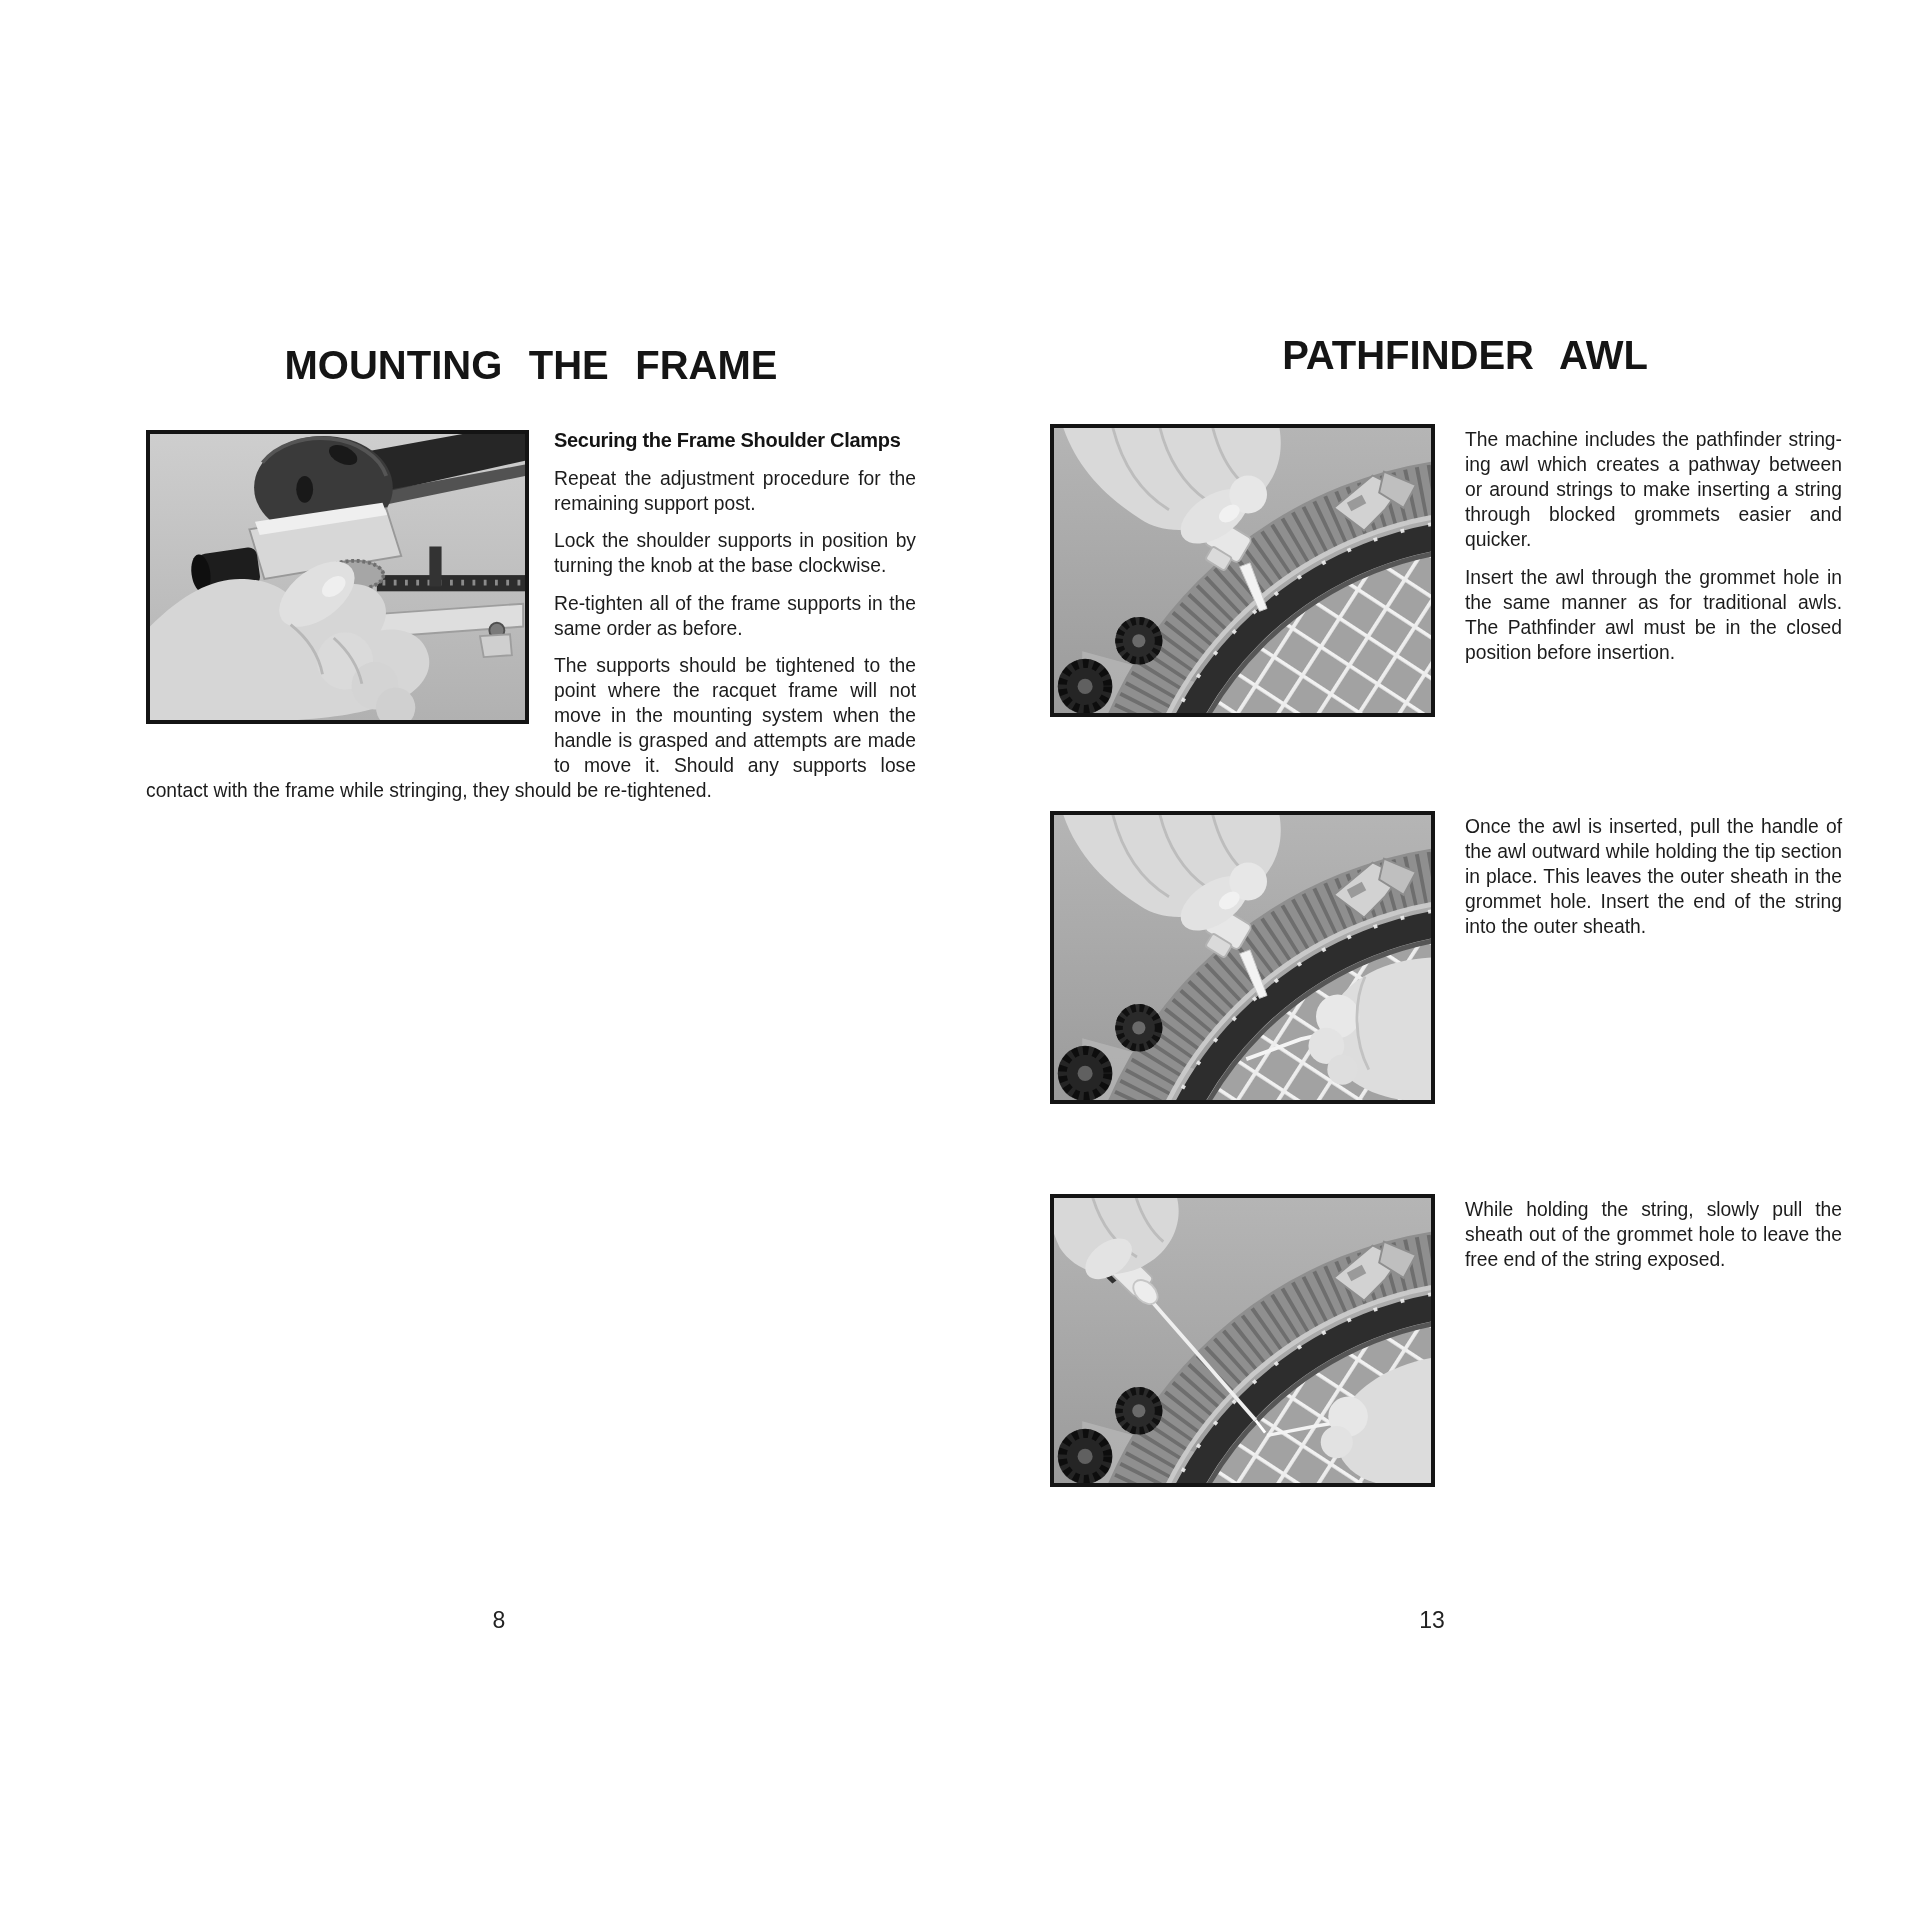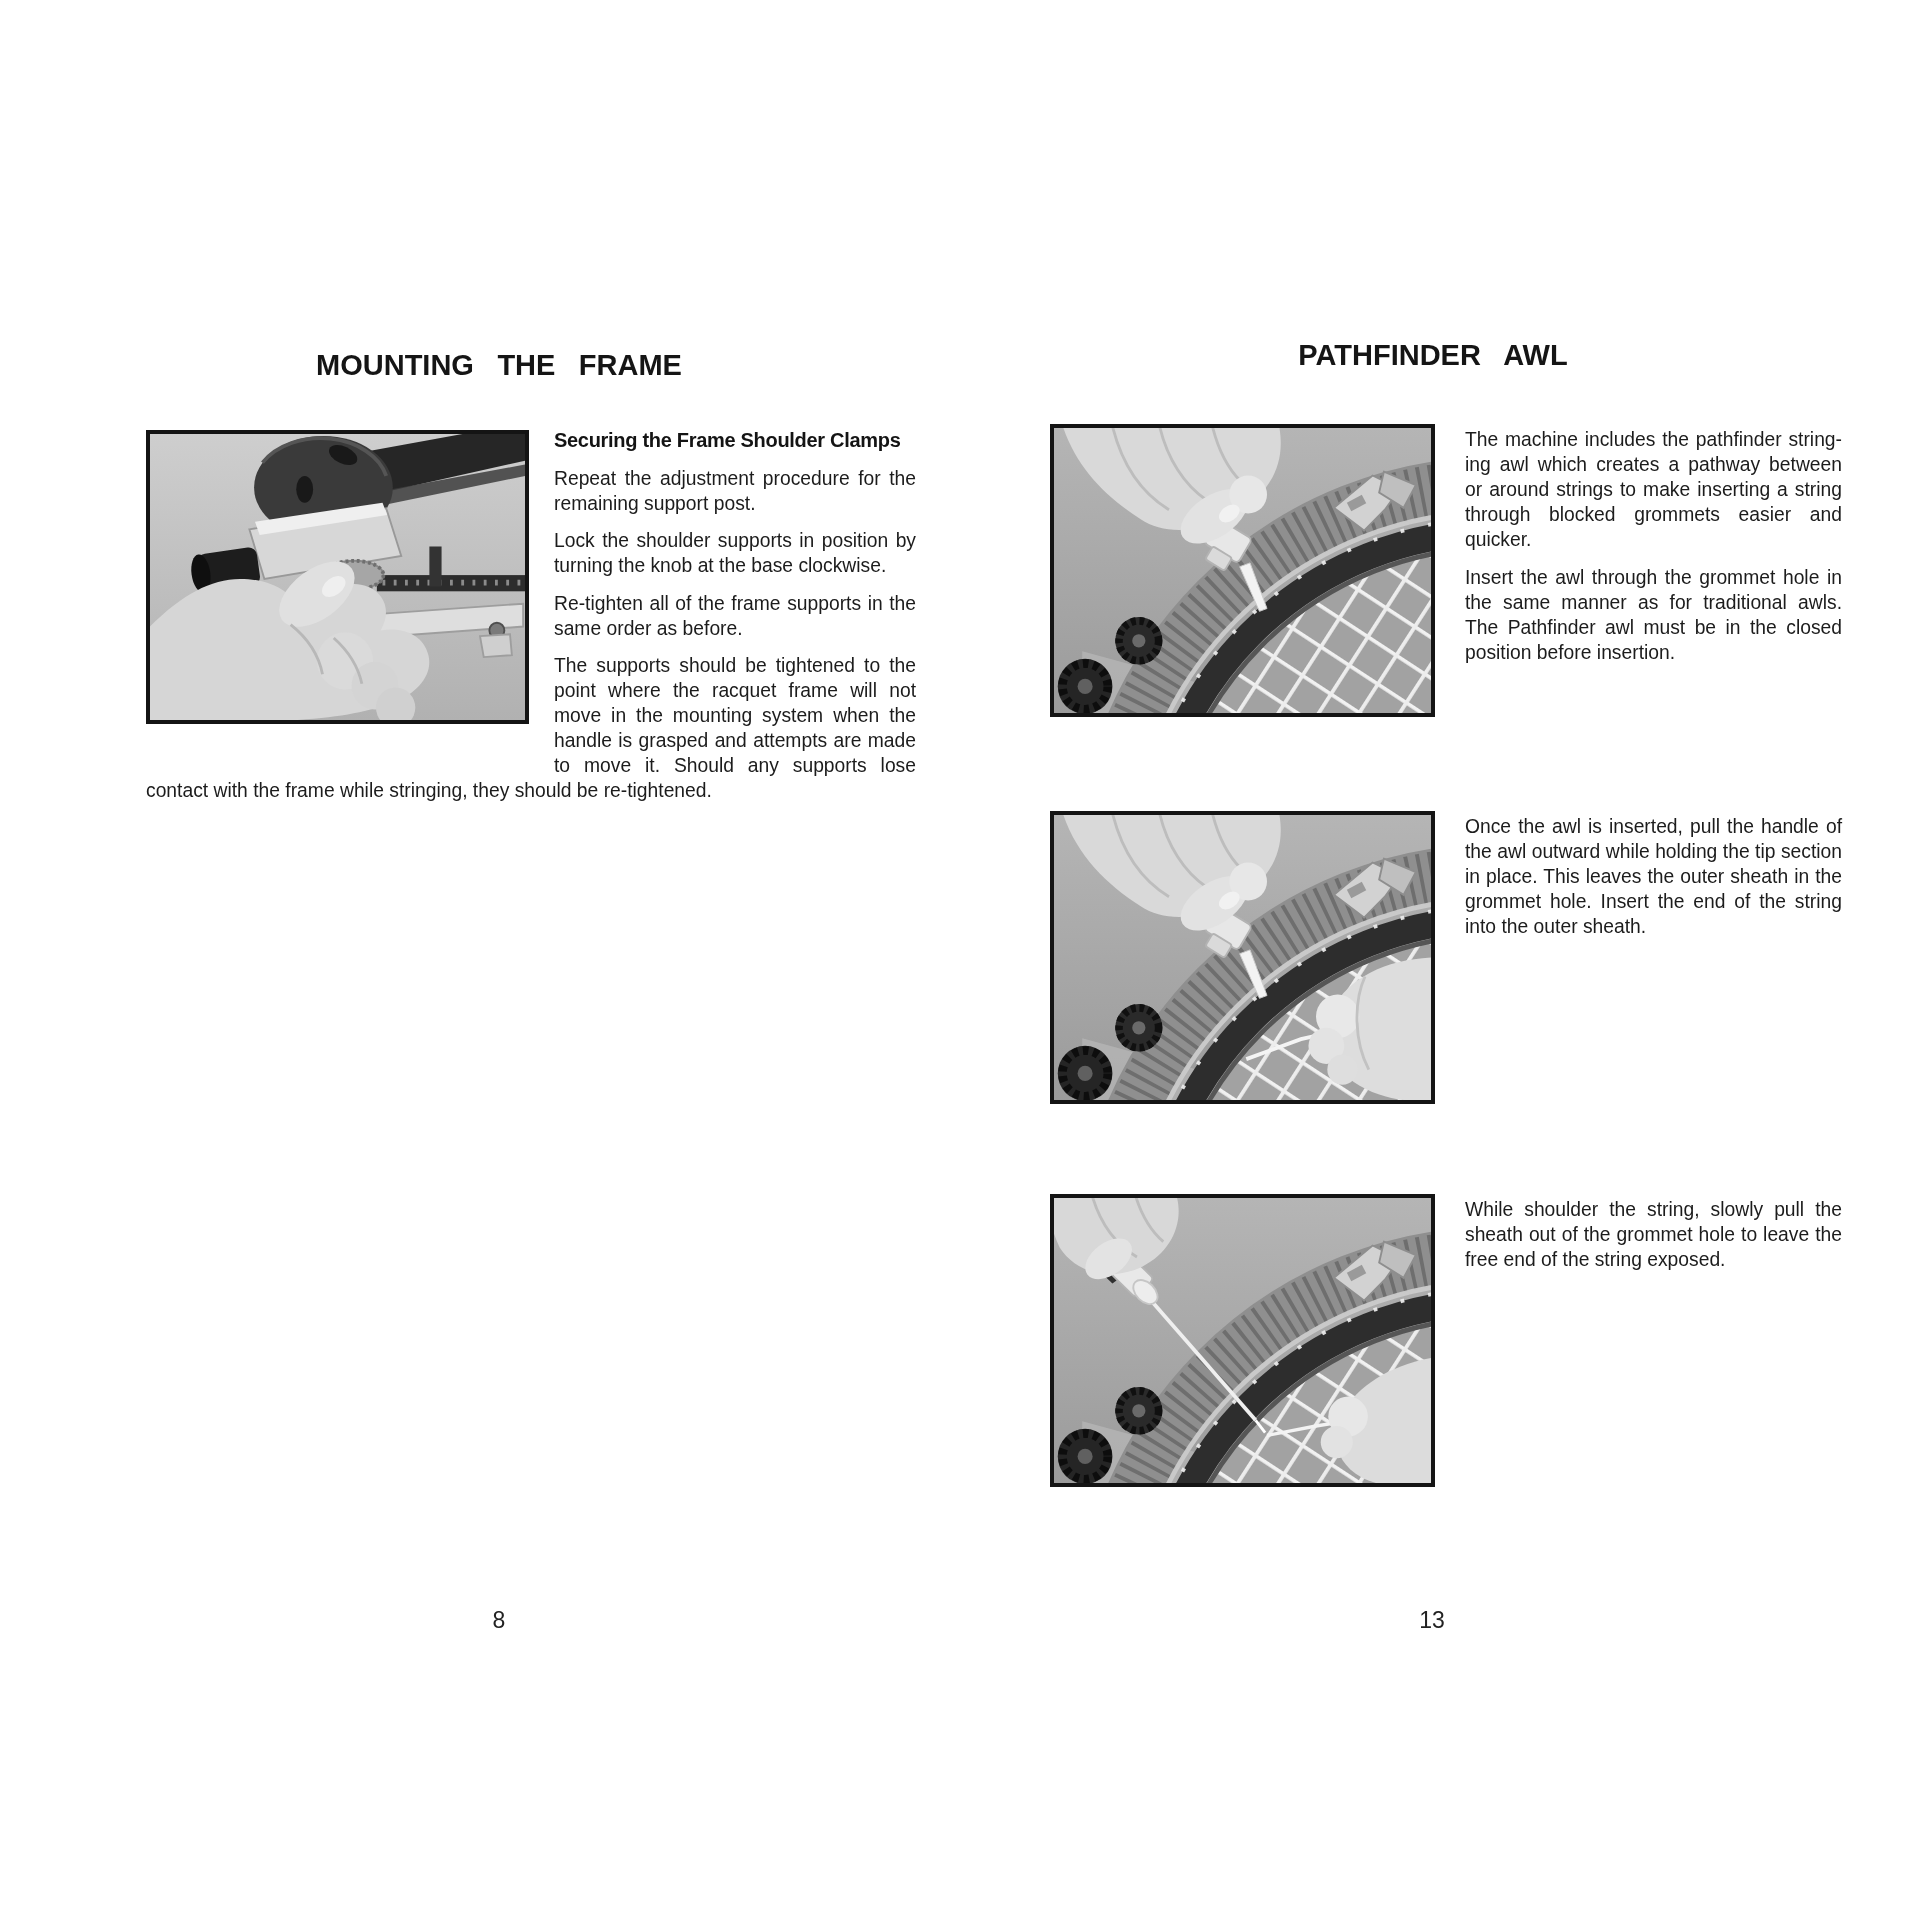--- a/index.html
+++ b/index.html
@@ -3,22 +3,22 @@
 <meta charset="utf-8">
 <style>
   html,body{margin:0;padding:0;}
   body{
     width:1931px;height:1931px;position:relative;background:#ffffff;
     font-family:"Liberation Sans","DejaVu Sans",sans-serif;color:#1a1a1a;
     overflow:hidden;
   }
   .abs{position:absolute;}
   .page-title{
-    font-weight:bold;font-size:29px;line-height:42px;white-space:nowrap;
-    word-spacing:15.4px;transform:translateX(-50%);color:#151515;
+    font-weight:bold;font-size:40px;line-height:42px;white-space:nowrap;
+    word-spacing:15.4px;transform:translateX(-50%);color:#151515;margin-left:32px;
   }
   #title-left{left:499px;top:344px;}
   #title-right{left:1433px;top:334px;}
 
   .body-text{font-size:19.3px;line-height:25px;text-align:justify;color:#1c1c1c;}
   .body-text p{margin:0 0 12.6px 0;}
   .sec-heading{
     font-size:20px;font-weight:bold;letter-spacing:-0.3px;
     margin:0 0 12.6px 0;white-space:nowrap;color:#141414;
   }
@@ -217,18 +217,18 @@
     <p>Once the awl is inserted, pull the handle of the awl outward while holding the tip section in place. This leaves the outer sheath in the grommet hole. Insert the end of the string into the outer sheath.</p>
   </div>
 
   <div id="fig-awl-3" class="abs photo fig-r">
     <svg viewBox="0 0 400 300" preserveAspectRatio="none">
       <use href="#scene"></use>
         <use href="#awl-open"></use>
     </svg>
   </div>
   <div id="txt-awl-3" class="abs body-text txt-r">
-    <p>While shoulder the string, slowly pull the sheath out of the grommet hole to leave the free end of the string exposed.</p>
+    <p>While holding the string, slowly pull the sheath out of the grommet hole to leave the free end of the string exposed.</p>
   </div>
 
   <div id="pn-right" class="abs pagenum">13</div>
 </div>
 
 
 </body></html>

